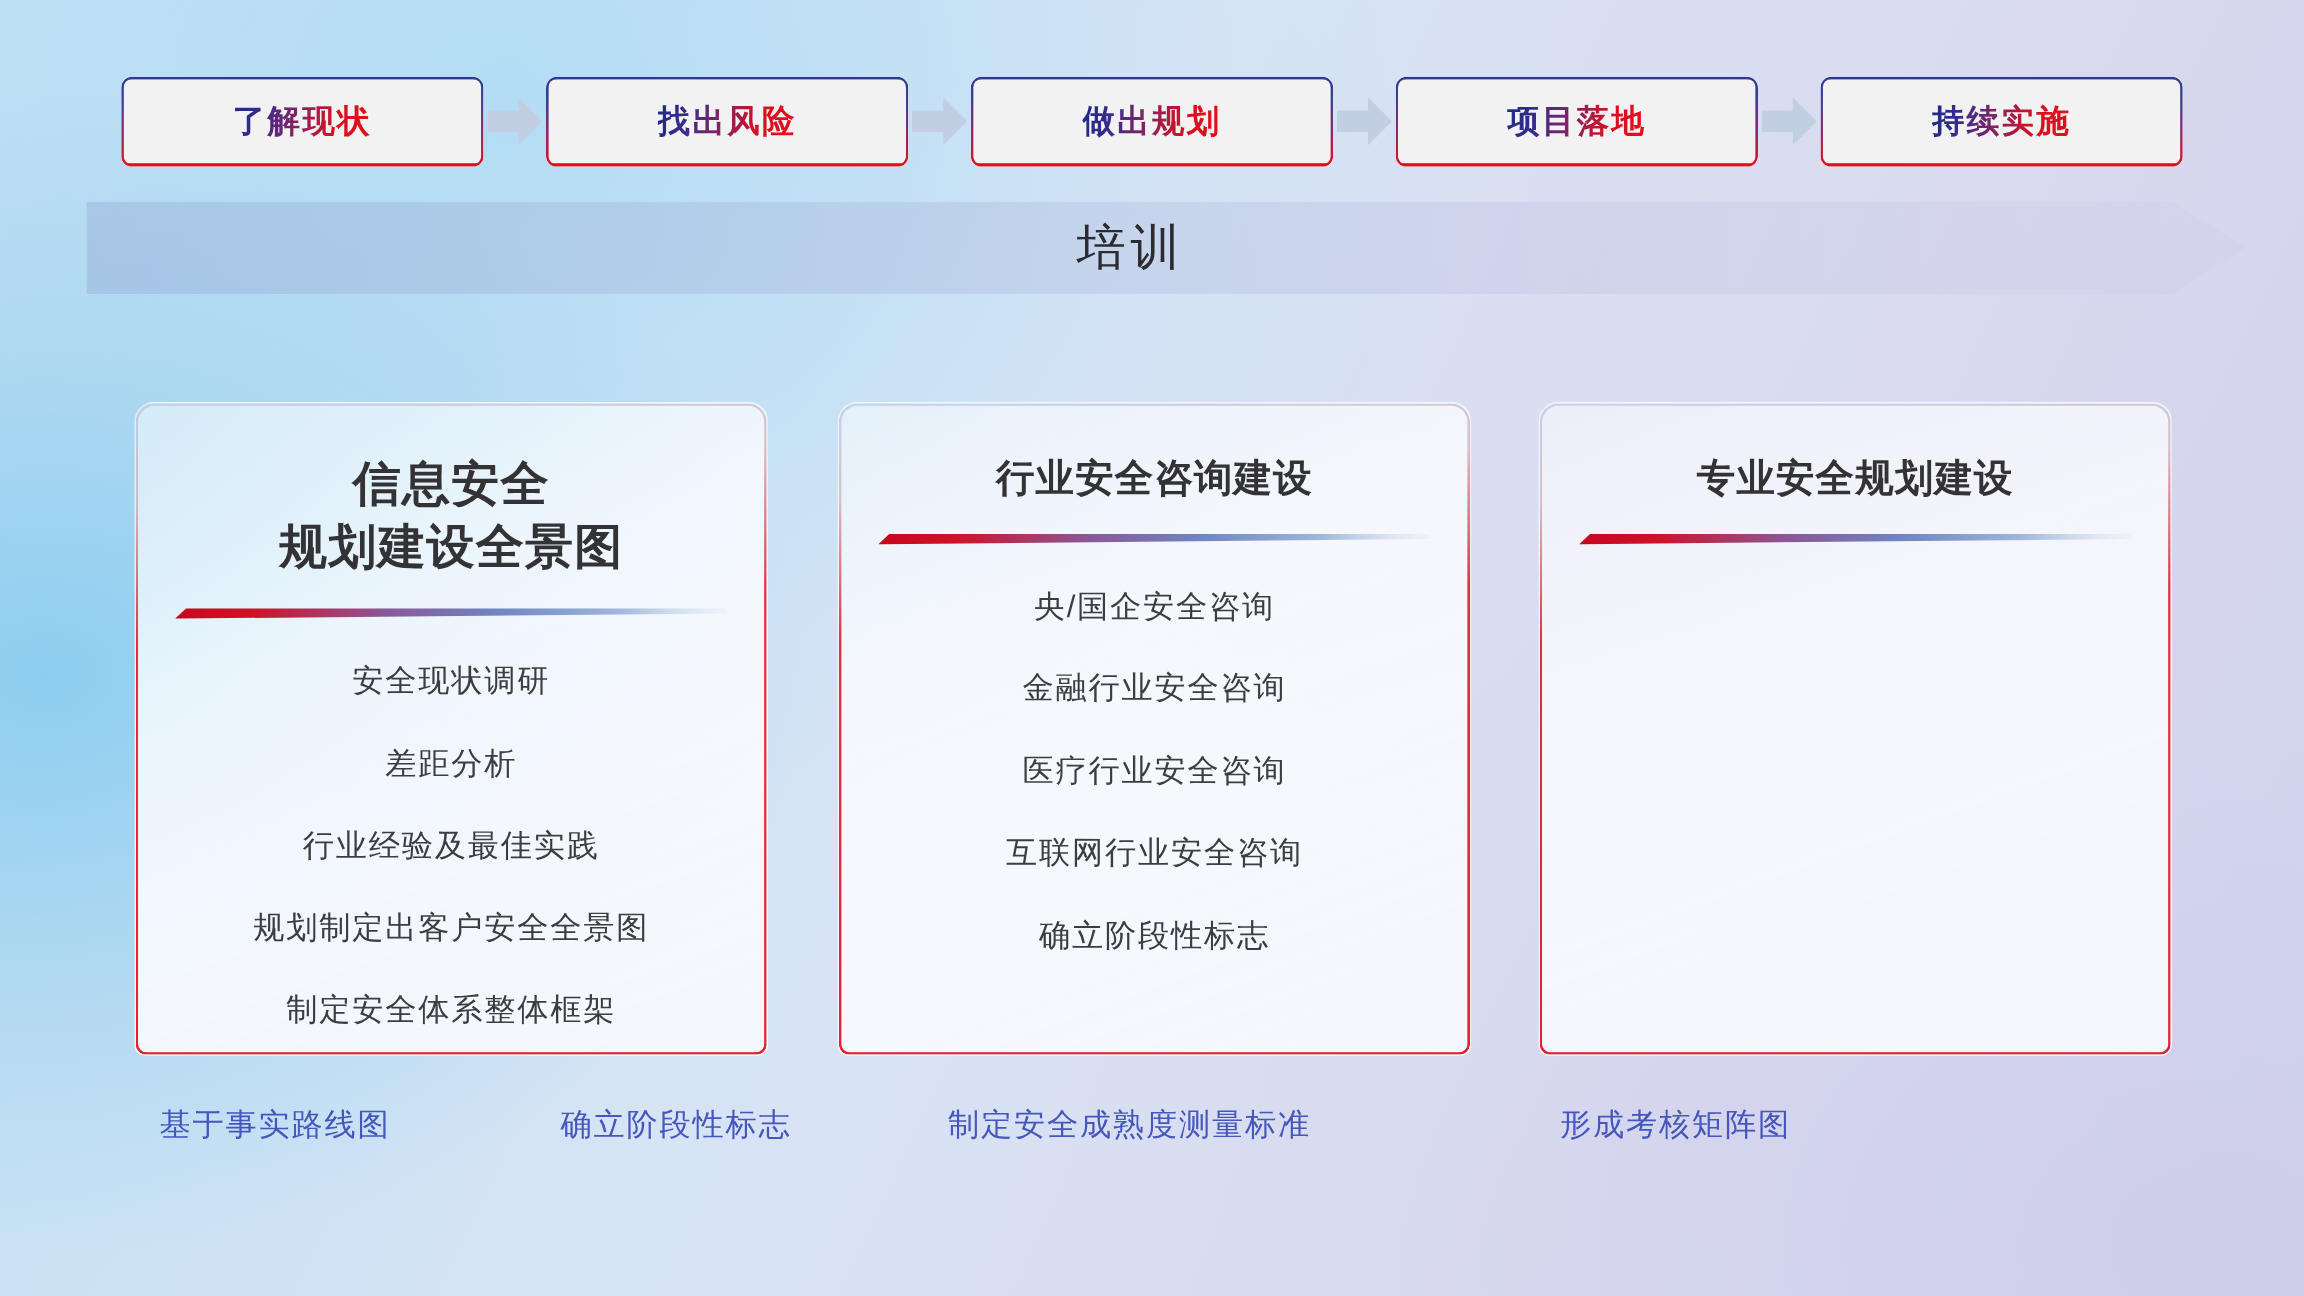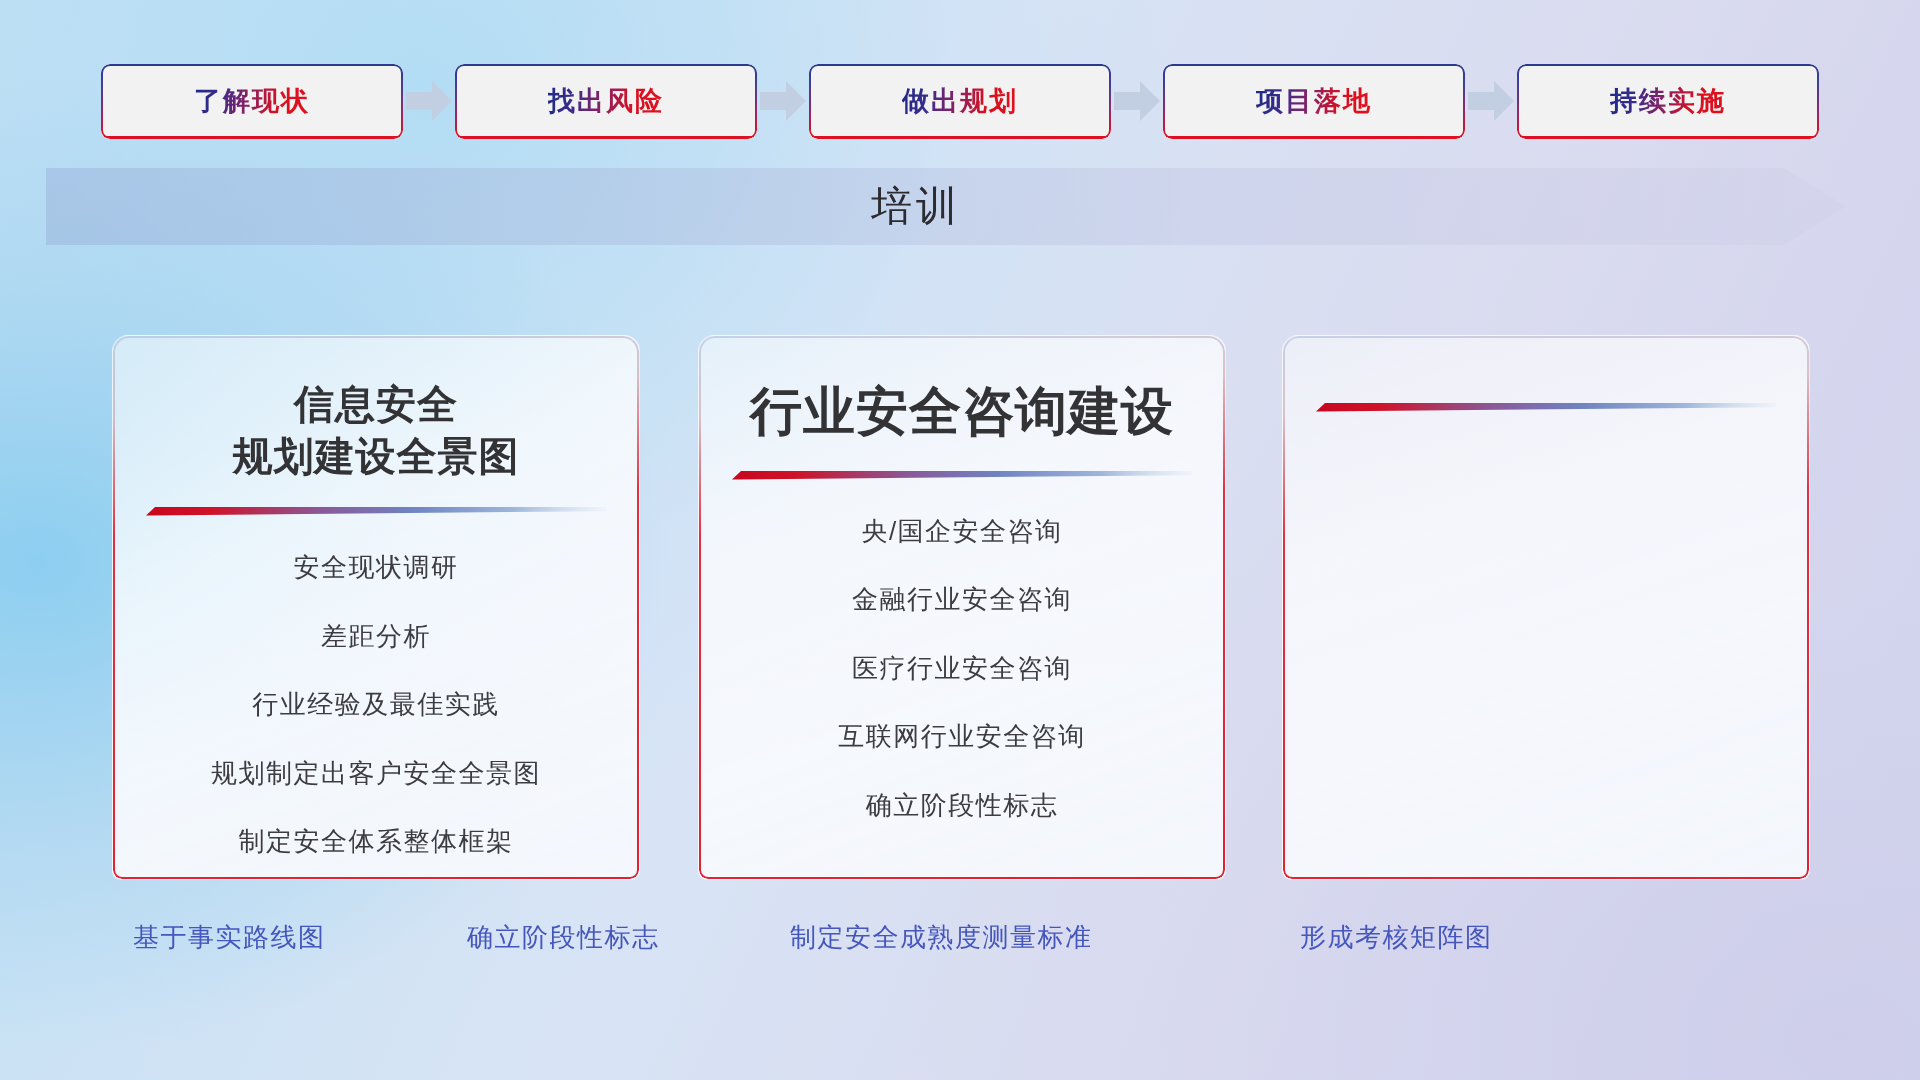--- a/index.html
+++ b/index.html
@@ -46,21 +46,21 @@
     white-space:nowrap;
   }
   .step-arrow{
     width:52px; height:78px; flex:0 0 52px;
     display:flex; align-items:center; justify-content:center;
   }
   .step-arrow svg{ display:block; }
 
   
   #banner{
-    position:absolute; left:46px; top:168px; width:1800px; height:77px;text-align:center;
+    position:absolute; left:72px; top:168px; width:1800px; height:77px;text-align:center;
   }
   #banner .band{
     position:absolute; left:0; top:0; width:1800px; height:77px;
     background:linear-gradient(90deg, rgba(150,170,215,0.42) 0%, rgba(165,180,218,0.40) 28%, rgba(186,192,224,0.38) 58%, rgba(198,200,228,0.36) 82%, rgba(205,205,232,0.30) 100%);
     clip-path:polygon(0 0, 1738px 0, 1800px 50%, 1738px 100%, 0 100%);
   }
   #banner .band-title{
     position:absolute; left:0; top:0; width:1740px; height:77px;
     display:flex; align-items:center; justify-content:center;
     font-size:41px; font-weight:500; color:#2b2b30; letter-spacing:4px;
@@ -90,21 +90,21 @@
   #card-2{ left:1282px; width:528px; }
 
   .card-inner{
     position:relative; z-index:2;
     height:100%;
     display:flex; flex-direction:column; align-items:center;
     padding:42px 34px 26px;
   }
   .card-title{
     text-align:center;
-    font-size:52px; font-weight:700; color:#333336;
+    font-size:32px; font-weight:700; color:#333336;
     line-height:1.30; letter-spacing:1px;
     white-space:pre-line;
   }
   .card-title.two-line{ font-size:40px; }
   .divider{
     margin-top:24px;
     width:460px; height:11px;
     position:relative;
   }
   .divider svg{ display:block; }
@@ -229,20 +229,21 @@
           <div class="li">央/国企安全咨询</div>
           <div class="li">金融行业安全咨询</div>
           <div class="li">医疗行业安全咨询</div>
           <div class="li">互联网行业安全咨询</div>
           <div class="li">确立阶段性标志</div>
         </div>
       </div>
     </div>
     <div class="card" id="card-2">
       <div class="card-inner">
+        <div class="card-title">专业安全规划建设</div>
         <div class="divider">
           <svg width="460" height="11" viewBox="0 0 460 11" preserveAspectRatio="none">
             <defs>
               <linearGradient id="dg2" x1="0" y1="0" x2="1" y2="0">
                 <stop offset="0%" stop-color="#c8061e"></stop>
                 <stop offset="14%" stop-color="#cf1228"></stop>
                 <stop offset="38%" stop-color="#8a5898"></stop>
                 <stop offset="58%" stop-color="#6f84c2"></stop>
                 <stop offset="80%" stop-color="#9db6da"></stop>
                 <stop offset="100%" stop-color="#ccdbea" stop-opacity="0.15"></stop>

